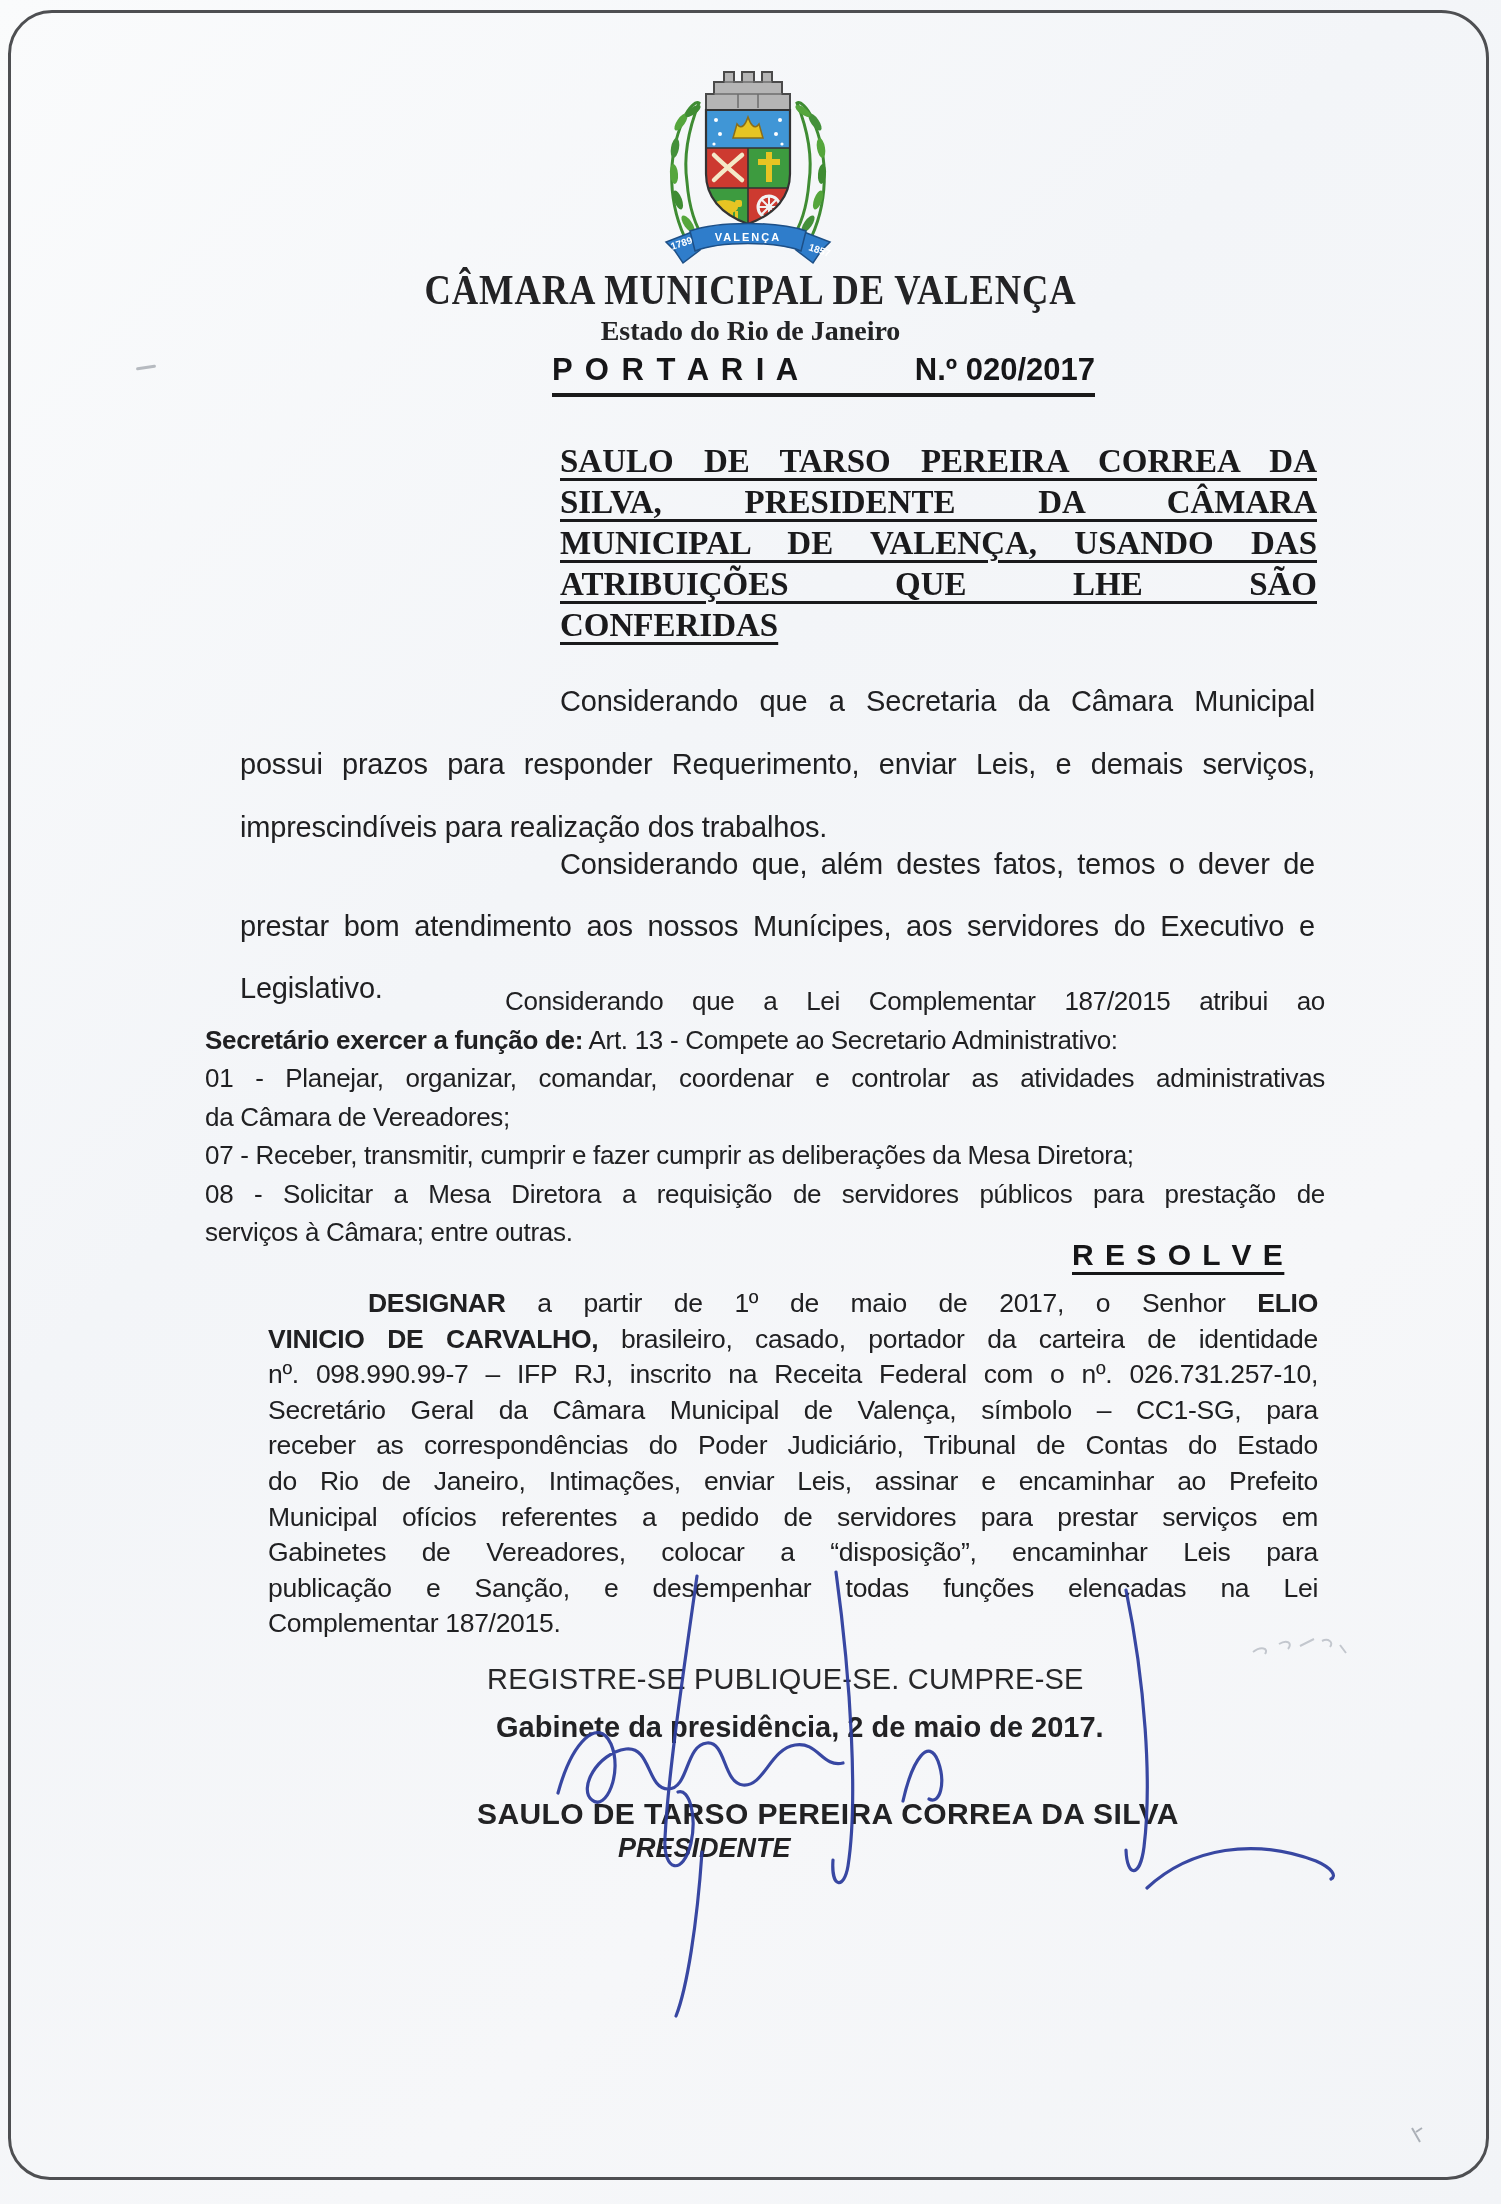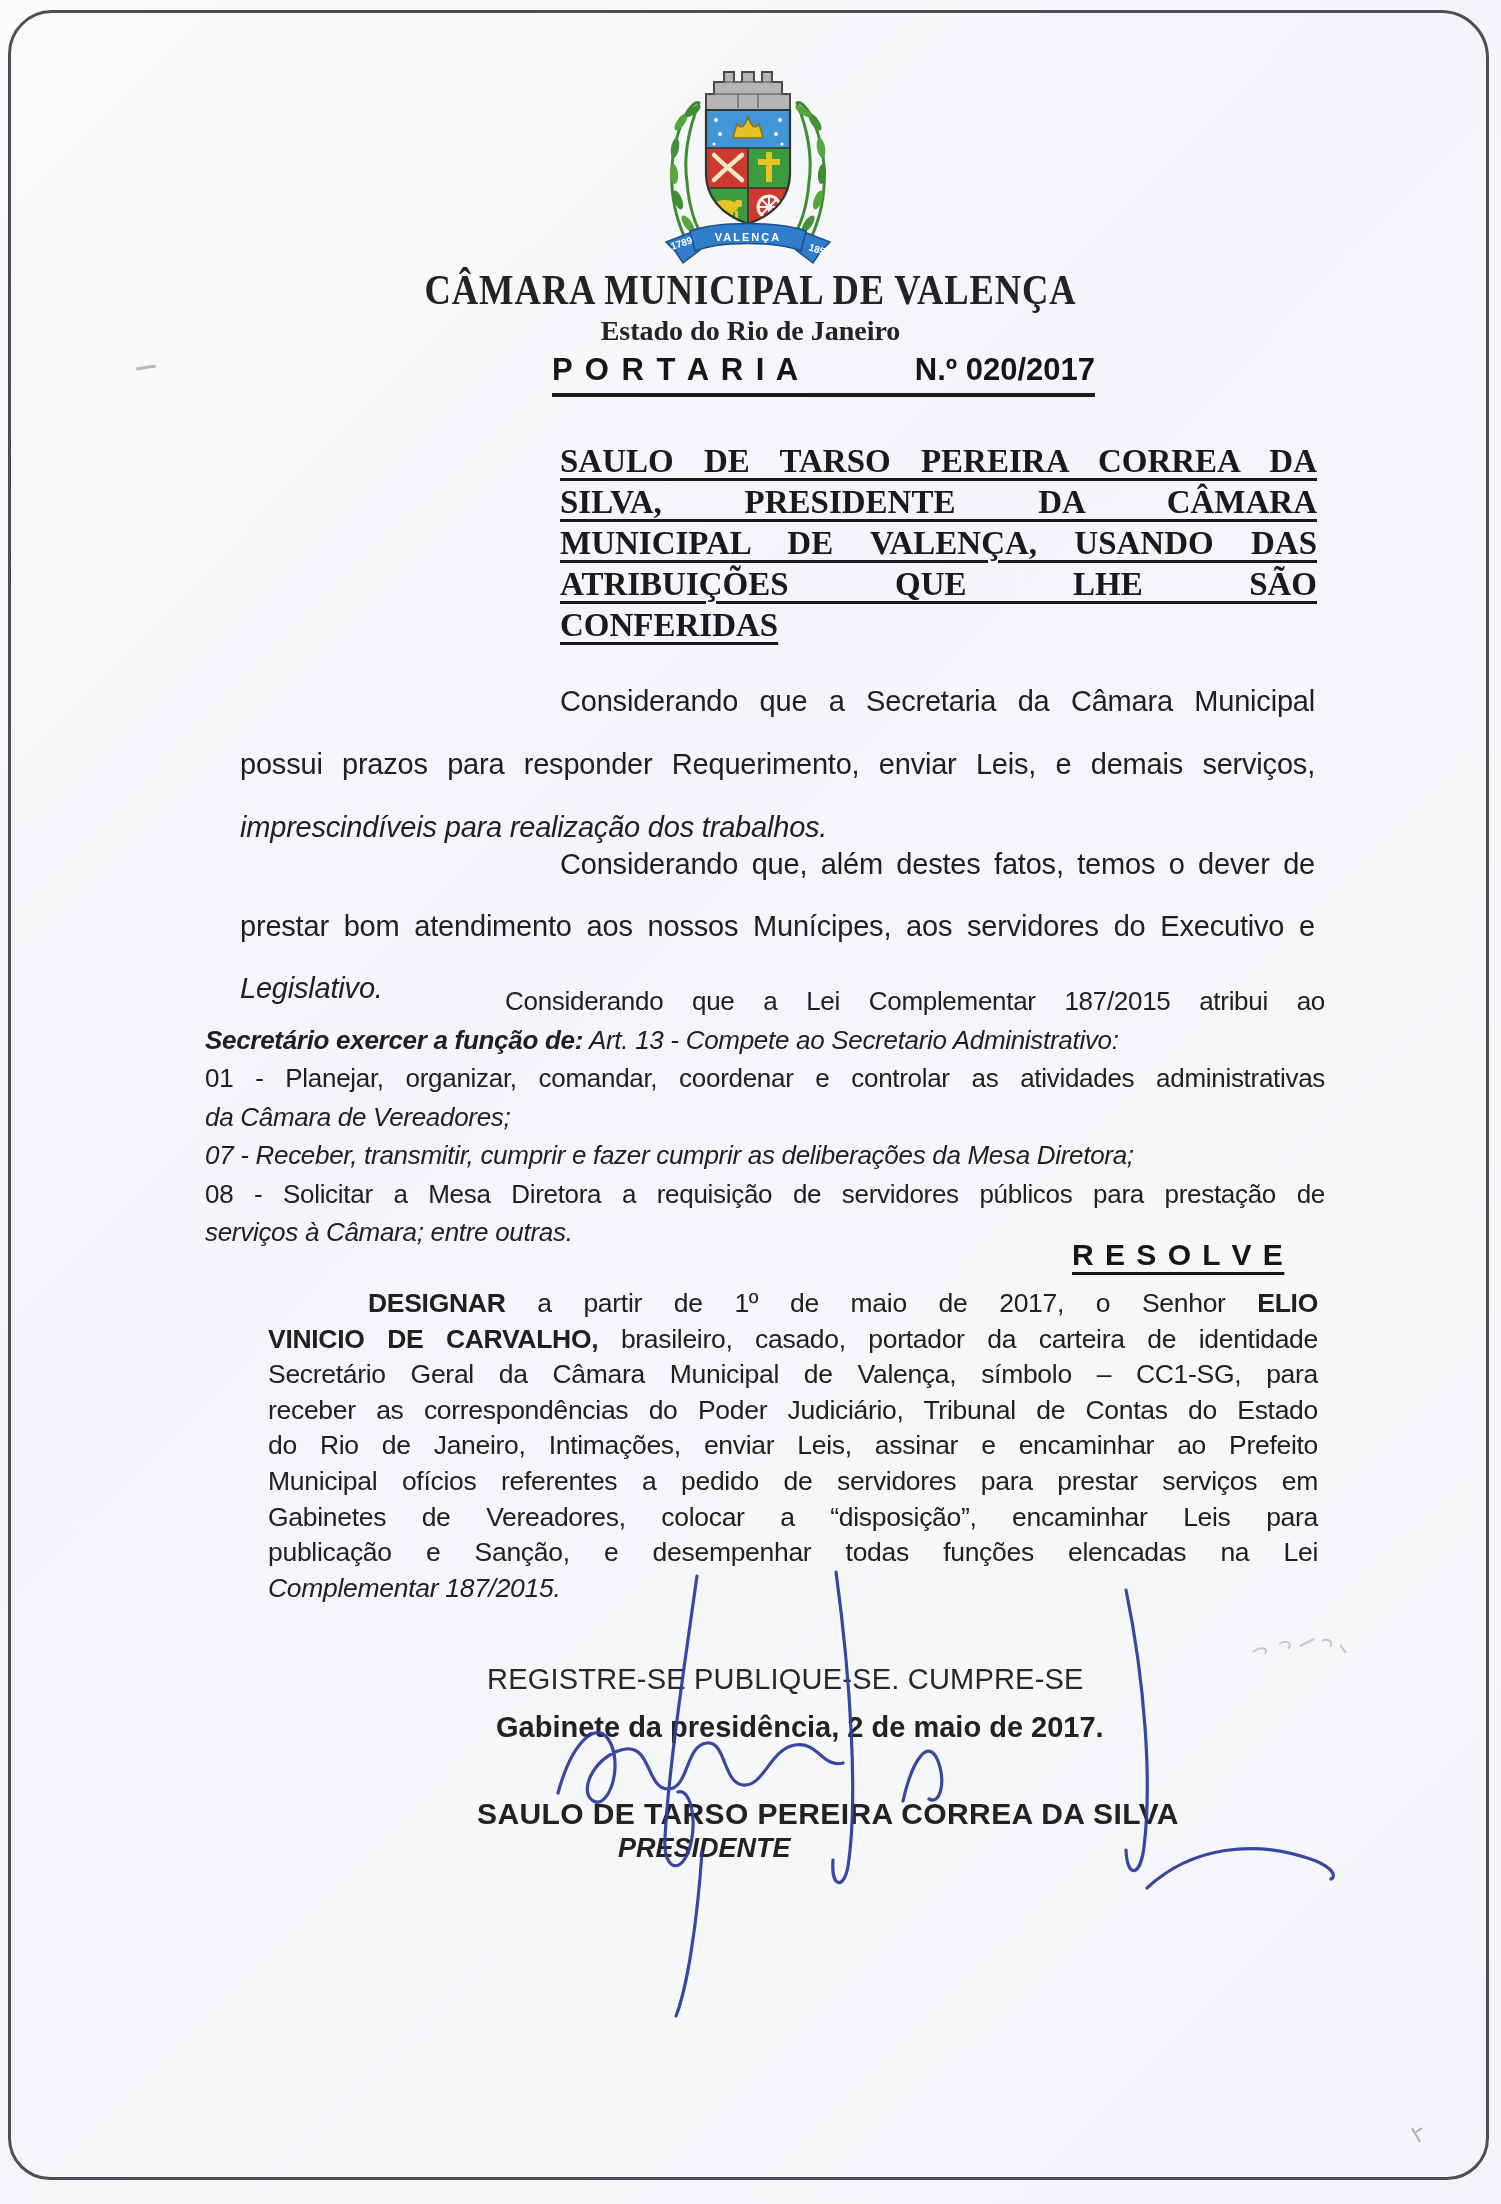--- a/index.html
+++ b/index.html
@@ -20,21 +20,21 @@
   .preamble{top:441px;left:560px;width:757px;}
   .preamble .pl{font-family:"Liberation Serif",serif;font-weight:700;font-size:33px;line-height:41px;
                 color:#1a1a1c;text-decoration:underline;text-decoration-thickness:2.5px;
                 text-underline-offset:6px;text-align:justify;text-align-last:justify;}
   .preamble .pl.last{text-align:left;text-align-last:left;}
   .para{color:#202022;}
   .p1{top:670px;left:240px;width:1075px;font-size:29px;line-height:63px;letter-spacing:-0.2px;}
   .p2{top:833px;left:240px;width:1075px;font-size:29px;line-height:62px;letter-spacing:-0.2px;}
   .p3{top:982px;left:205px;width:1120px;font-size:26px;line-height:38.5px;letter-spacing:-0.3px;}
   .jl{text-align:justify;text-align-last:justify;}
-  .ll{text-align:right;text-align-last:left;font-style:italic;}
+  .ll{text-align:right;text-align-last:left;}
   .ind320{padding-left:320px;}
   .ind300{padding-left:300px;}
   .ind100{padding-left:100px;}
   .bold{font-weight:700;}
   .resolve{top:1238px;left:1056px;font-weight:700;font-size:30px;letter-spacing:1.5px;color:#161618;
            text-decoration:underline;text-decoration-thickness:3px;text-underline-offset:7px;margin-left:16px;}
   .designar{top:1286px;left:268px;width:1050px;font-size:26.5px;line-height:35.6px;letter-spacing:-0.3px;}
   .registre{top:1663px;left:487px;font-size:29px;letter-spacing:0.2px;color:#28282a;}
   .gabinete{top:1711px;left:496px;font-size:29px;font-weight:700;color:#222224;}
   .signer{top:1797px;left:477px;font-size:30px;font-weight:700;letter-spacing:0.4px;color:#222224;}
@@ -167,20 +167,21 @@
 
   <div class="abs resolve">R E S O L V E</div>
 
   <div class="abs para designar">
     <div class="jl ind100">
       <span class="bold">DESIGNAR</span><span> a partir de 1º de maio de  2017,  o Senhor </span><span class="bold">ELIO</span>
     </div>
     <div class="jl">
       <span class="bold">VINICIO DE CARVALHO,</span><span> brasileiro, casado, portador da carteira de identidade</span>
     </div>
+    <div class="jl">nº. 098.990.99-7 – IFP RJ, inscrito na Receita Federal com o nº. 026.731.257-10,</div>
     <div class="jl">Secretário Geral da Câmara Municipal de Valença, símbolo – CC1-SG, para</div>
     <div class="jl">receber as correspondências do Poder Judiciário, Tribunal de Contas do Estado</div>
     <div class="jl">do Rio de Janeiro, Intimações, enviar Leis, assinar  e encaminhar ao Prefeito</div>
     <div class="jl">Municipal ofícios referentes a pedido de servidores para prestar serviços em</div>
     <div class="jl">Gabinetes de Vereadores, colocar a “disposição”,  encaminhar Leis para</div>
     <div class="jl">publicação e Sanção, e desempenhar  todas funções elencadas na Lei</div>
     <div class="ll">Complementar 187/2015.</div>
   </div>
 
   <div class="abs registre">REGISTRE-SE PUBLIQUE-SE. CUMPRE-SE</div>

